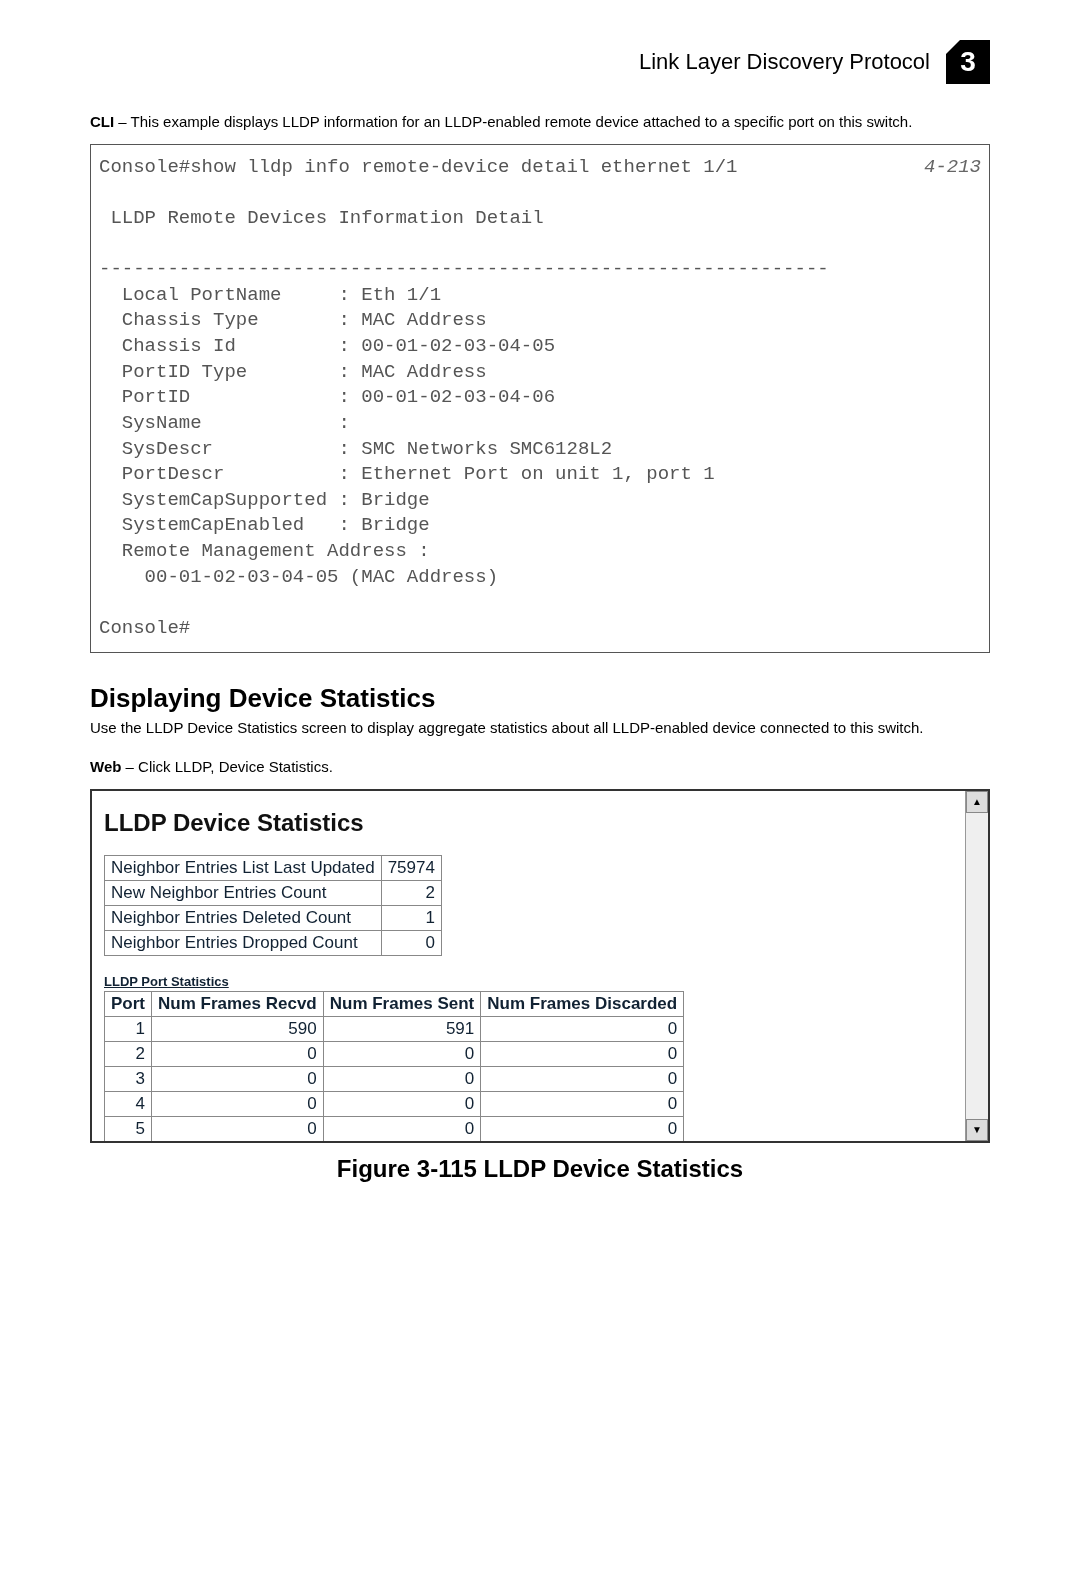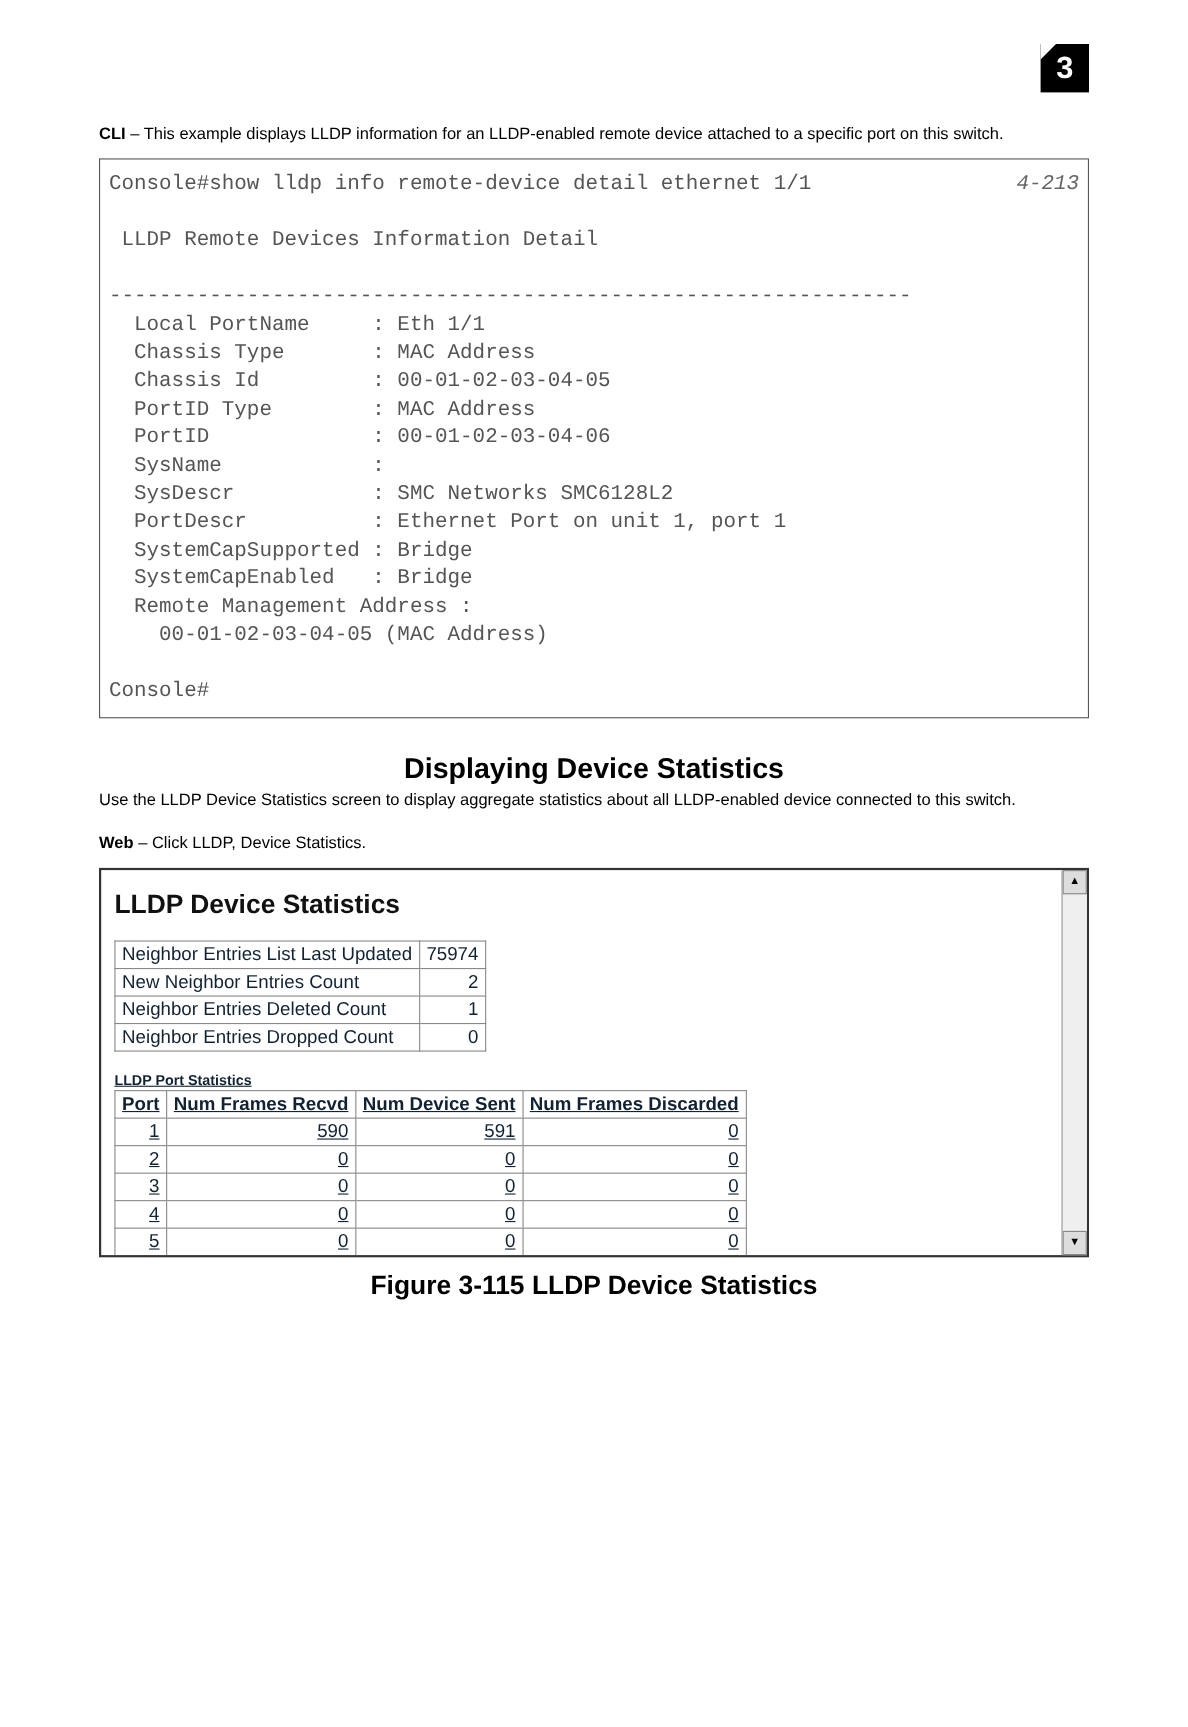--- a/index.html
+++ b/index.html
@@ -65,21 +65,20 @@
   }
   .console-ref {
     float: right;
     font-style: italic;
     color: #666;
   }
   .section-title {
     font-size: 26px;
     font-weight: bold;
     margin: 0 0 4px 0;
-    text-align: center;
   }
   .screenshot-box {
     border: 2px solid #333;
     margin-top: 8px;
     padding: 0;
     position: relative;
     background: #fff;
   }
   .screenshot-inner {
     padding: 18px 12px 0 12px;
@@ -134,21 +133,20 @@
     text-decoration: underline;
     color: #123;
     margin-top: 18px;
     margin-bottom: 2px;
   }
   .port-table {
     border-collapse: collapse;
     font-size: 17px;
     color: #123;
     margin-bottom: 0;
-    text-decoration: underline;
   }
   .port-table th {
     border: 1px solid #888;
     padding: 2px 6px;
     font-weight: bold;
     text-align: left;
     background: #fff;
   }
   .port-table td {
     border: 1px solid #888;
@@ -162,20 +160,21 @@
     font-weight: bold;
     margin-top: 12px;
   }
 </style>
 </head>
 <body>
 
 <div class="page">
 
   <div class="header-row">
+    <span class="header-title">Link Layer Discovery Protocol</span>
     <span class="chapter-badge">
       <span class="corner"></span>
       <span class="num">3</span>
     </span>
   </div>
 
   <p class="body-text">
     <b>CLI</b><span> – This example displays LLDP information for an LLDP-enabled remote device attached to a specific port on this switch.</span>
   </p>
 
@@ -234,21 +233,21 @@
             </tr>
           </tbody>
       </table>
 
       <div class="port-title">LLDP Port Statistics</div>
       <table class="port-table">
         <thead>
             <tr id="port-head">
               <th>Port</th>
               <th>Num Frames Recvd</th>
-              <th>Num Device Sent</th>
+              <th>Num Frames Sent</th>
               <th>Num Frames Discarded</th>
             </tr>
           </thead>
         <tbody id="port-body">
             <tr>
               <td>1</td>
               <td>590</td>
               <td>591</td>
               <td>0</td>
             </tr>

